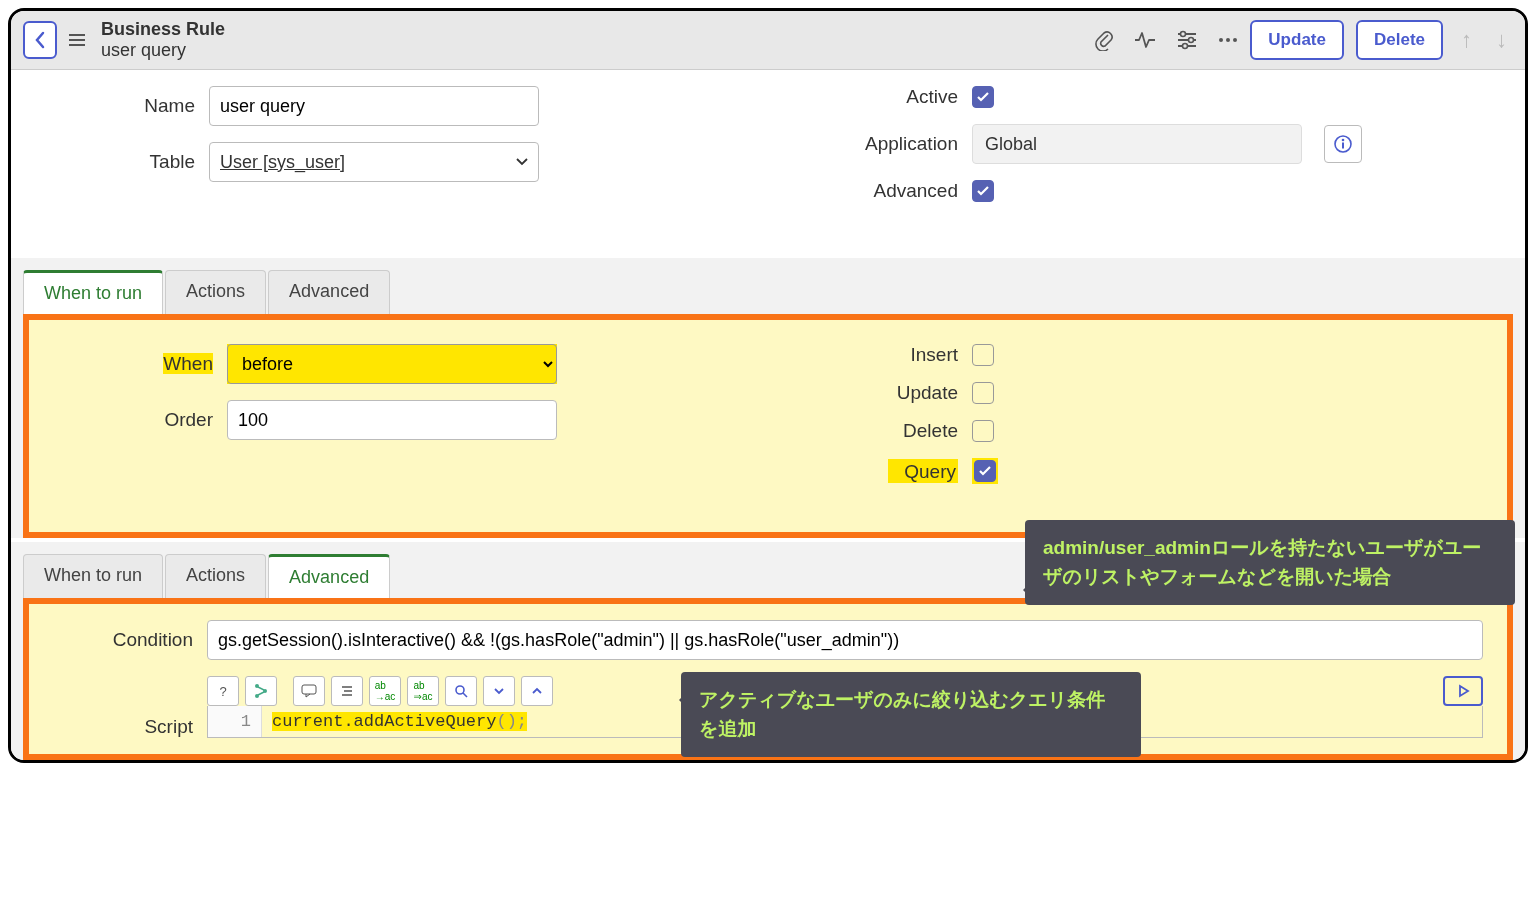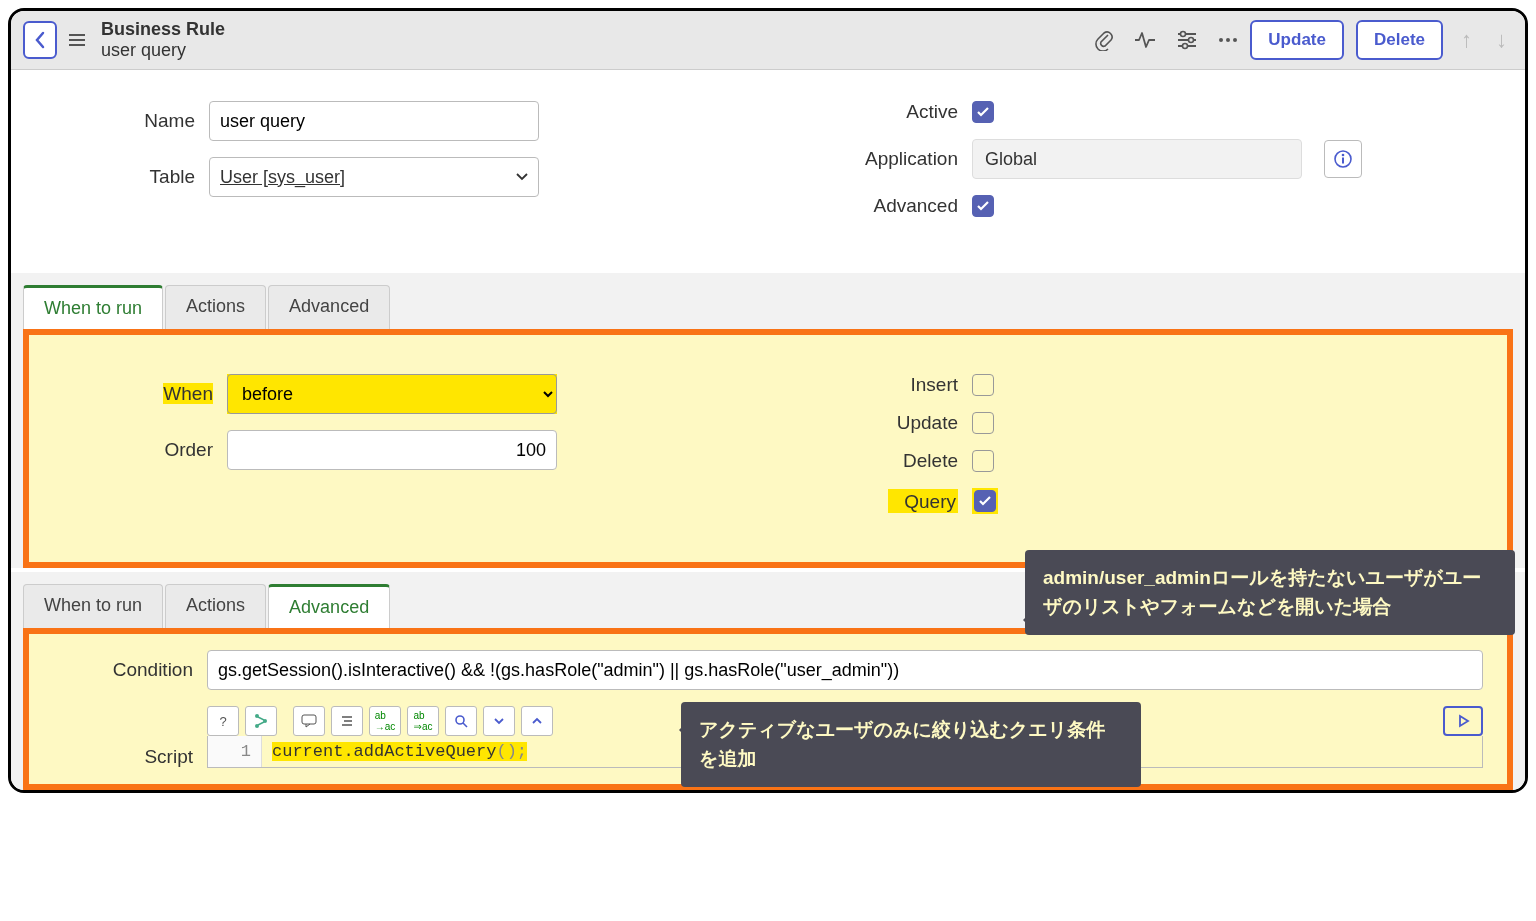--- a/index.html
+++ b/index.html
@@ -11,50 +11,50 @@
 .menu-icon span { display: block; width: 16px; height: 2px; background: #555; }
 .title-block { flex: 0 0 auto; margin-left: 4px; }
 .title1 { font-weight: 700; font-size: 18px; color: #333; }
 .title2 { font-size: 18px; color: #333; }
 .header-spacer { flex: 1; }
 .header-icons { display: flex; gap: 20px; align-items: center; color: #555; }
 .header-icons .ico { cursor: pointer; }
 .btn { border: 2px solid #4a5bce; background: #fff; color: #4a5bce; font-weight: 600; padding: 8px 16px; border-radius: 6px; cursor: pointer; font-size: 17px; }
 .arrow-nav { color: #bbb; font-size: 22px; padding: 0 6px; }
 .form-area { padding: 16px 24px 40px 24px; display: flex; gap: 60px; }
-.col { flex: 1; margin-top: 15px; }
+.col { flex: 1; }
 .row { display: flex; align-items: center; margin-bottom: 16px; gap: 14px; }
 .row label { width: 160px; text-align: right; font-size: 19px; color: #333; }
 .text-input { width: 330px; height: 40px; border: 1px solid #bbb; border-radius: 4px; padding: 0 10px; font-size: 18px; }
 .select-box { width: 330px; height: 40px; border: 1px solid #bbb; border-radius: 4px; padding: 0 10px; font-size: 18px; display: flex; align-items: center; justify-content: space-between; background: #fff; cursor: pointer; text-decoration: underline; }
 .readonly { background: #f2f2f2; border: 1px solid #ddd; width: 330px; height: 40px; border-radius: 4px; display: flex; align-items: center; padding: 0 12px; font-size: 18px; }
 .info-btn { width: 38px; height: 38px; border: 1px solid #bbb; border-radius: 4px; display: flex; align-items: center; justify-content: center; cursor: pointer; margin-left: 8px; }
 .checkbox { width: 22px; height: 22px; border-radius: 4px; border: 1px solid #999; cursor: pointer; display: flex; align-items: center; justify-content: center; }
 .checkbox.checked { background: #5661b3; border-color: #5661b3; color: #fff; }
 .section2 { background: #f2f2f2; padding: 12px 12px 0 12px; }
 .tabs { display: flex; gap: 2px; }
 .tab { padding: 10px 20px; background: #eaeaea; border: 1px solid #ccc; border-bottom: none; border-radius: 4px 4px 0 0; font-size: 18px; cursor: pointer; color: #444; }
 .tab.active { background: #fff; color: #2e7d32; border-top: 3px solid #2e7d32; }
 .tab-body { background: #fef9c3; border: 6px solid #f97316; padding: 24px 24px 32px 24px; }
 .tab-body .form-area2 { display: flex; gap: 60px; }
 .highlight { background: #ffe600; }
 .row .hl-wrap { display: inline-block; }
-.num-input { width: 330px; height: 40px; border: 1px solid #bbb; border-radius: 4px; padding: 0 10px; font-size: 18px; text-align: right; }
+.num-input { width: 330px; height: 40px; border: 1px solid #bbb; border-radius: 4px; padding: 0 10px; font-size: 18px; text-align: left; }
 .query-hl { background: #ffe600; padding: 2px 2px 0 16px; display: inline-flex; align-items: center; gap: 6px; }
 .section3 { background: #f2f2f2; padding: 12px 12px 0 12px; margin-top: 4px; position: relative; }
 .cond-input { flex: 1; height: 40px; border: 1px solid #bbb; border-radius: 4px; padding: 0 10px; font-size: 18px; font-family: inherit; }
 .script-toolbar { display: flex; gap: 6px; align-items: center; }
 .tb-btn { width: 32px; height: 30px; border: 1px solid #bbb; border-radius: 3px; background: #fff; display: flex; align-items: center; justify-content: center; cursor: pointer; font-size: 13px; color: #555; }
 .tb-btn.sep { margin-left: 10px; }
 .code-area { border: 1px solid #bbb; border-top: none; display: flex; font-family: "Courier New", monospace; font-size: 17px; }
 .gutter { width: 54px; text-align: right; padding: 6px 10px 6px 0; color: #888; background: #fafafa; border-right: 1px solid #ddd; }
 .code { padding: 6px 10px; }
 .code .hl { background: #ffe600; }
 .code .paren { color: #888; }
-.callout { position: absolute; background: #4a4a55; color: #fef9c3; font-size: 19px; padding: 14px 18px; border-radius: 4px; line-height: 1.5; font-weight: 600; }
+.callout { position: absolute; background: #4a4a55; color: #bef264; font-size: 19px; padding: 14px 18px; border-radius: 4px; line-height: 1.5; font-weight: 600; }
 .callout.c1 { top: -22px; right: 10px; width: 490px; }
 .callout.c1::before { content: ""; position: absolute; left: -14px; top: 58px; border: 12px solid transparent; border-right-color: #4a4a55; }
 .callout.c2 { top: 130px; left: 670px; width: 460px; }
 .callout.c2::before { content: ""; position: absolute; left: -14px; top: 16px; border: 12px solid transparent; border-right-color: #4a4a55; }
 .fs-btn { width: 40px; height: 30px; border: 2px solid #4a5bce; border-radius: 4px; color: #4a5bce; display: flex; align-items: center; justify-content: center; margin-left: auto; cursor: pointer; }
 svg { display: block; }
 </style>
 </head>
 <body>
 

